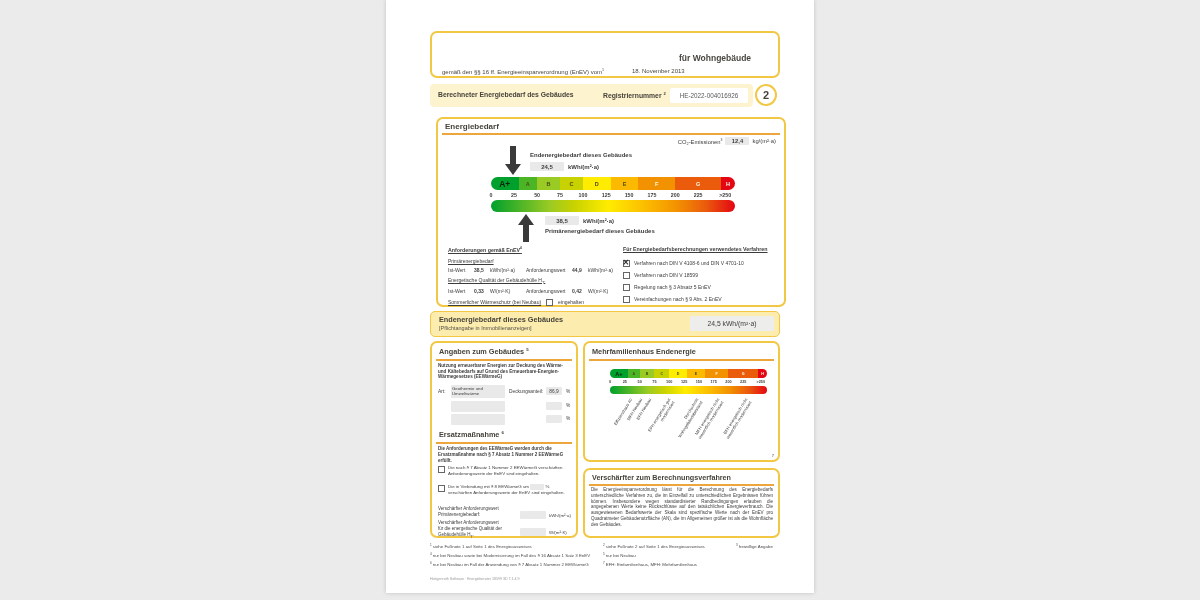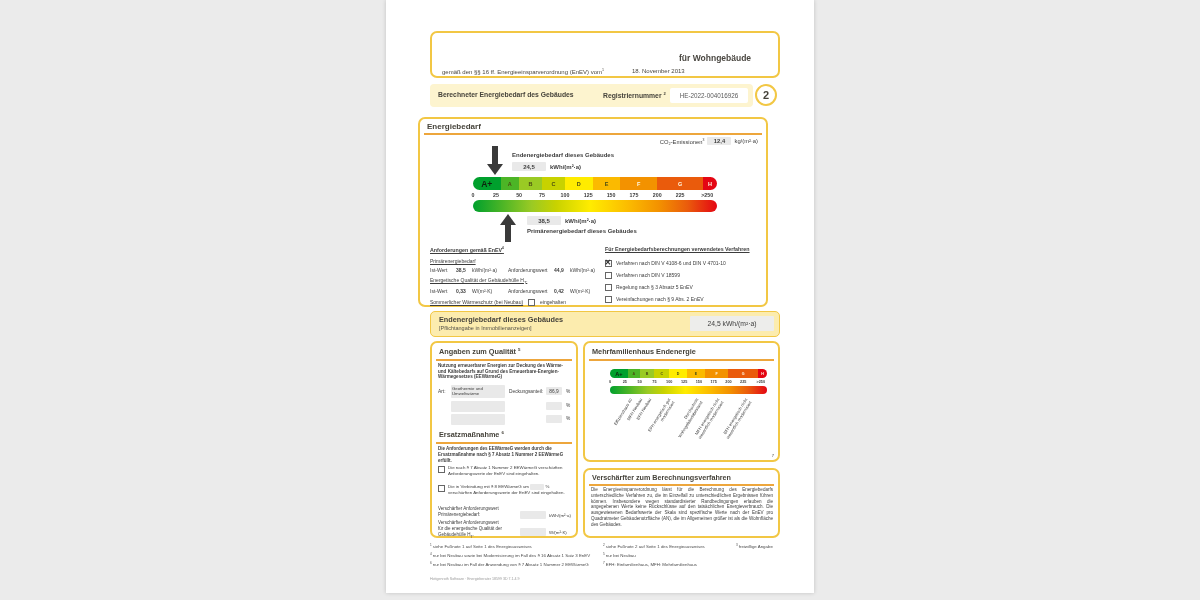--- a/index.html
+++ b/index.html
@@ -49,21 +49,21 @@
     <span style="position:absolute;left:200px;top:35px;font-size:6px;color:#4a4741;">18. November 2013</span>
   </div>
 
   <div style="position:absolute;left:44px;top:84px;width:323px;height:23px;background:#fdf4cf;border-radius:4px;">
     <span style="position:absolute;left:8px;top:7px;font-size:6.8px;font-weight:bold;color:#46433b;">Berechneter Energiebedarf des Gebäudes</span>
     <span style="position:absolute;left:173px;top:7px;font-size:6.8px;font-weight:bold;color:#46433b;"><span>Registriernummer</span>&nbsp;<sup>2</sup></span>
     <span style="position:absolute;left:240px;top:4px;width:78px;height:15px;background:#ffffff;border-radius:2px;display:flex;align-items:center;justify-content:center;font-size:6.3px;color:#5a5a5a;">HE-2022-004016926</span>
   </div>
   <div style="position:absolute;left:369px;top:84px;width:22px;height:22px;border:2.5px solid #f2c744;border-radius:50%;box-sizing:border-box;display:flex;align-items:center;justify-content:center;font-size:11px;font-weight:bold;color:#46433b;background:#fff;">2</div>
 
-  <div class="goldbox" style="left:32px;top:117px;width:350px;height:190px;">
+  <div class="goldbox" style="left:50px;top:117px;width:350px;height:190px;">
     <span class="sect-title" style="top:3px;font-size:8px;">Energiebedarf</span>
     <div class="rule" style="top:14px;"></div>
 
     <span style="position:absolute;right:8px;top:18px;font-size:5.8px;display:flex;align-items:center;gap:3px;">
       <span><span>CO₂-Emissionen</span><sup>3</sup></span>
       <span class="gbox" style="width:24px;height:8px;font-size:5.8px;font-weight:bold;">12,4</span>
       <span>kg/(m²·a)</span>
     </span>
 
     <div class="arrow" style="left:67px;top:27px;width:16px;height:29px;">
@@ -160,21 +160,21 @@
     </div>
   </div>
 
   <div class="goldbox" style="left:44px;top:311px;width:350px;height:26px;background:#fcecae;border-width:1.5px;border-radius:5px;">
     <span style="position:absolute;left:8px;top:3px;font-size:7.3px;font-weight:bold;color:#46433b;">Endenergiebedarf dieses Gebäudes</span>
     <span style="position:absolute;left:8px;top:13px;font-size:5.5px;color:#55524a;">[Pflichtangabe in Immobilienanzeigen]</span>
     <span class="gbox" style="position:absolute;right:5px;top:4px;width:84px;height:15px;font-size:6.8px;background:#ededeb;">24,5 kWh/(m²·a)</span>
   </div>
 
   <div class="goldbox" style="left:44px;top:341px;width:148px;height:197px;">
-    <span class="sect-title" style="top:4px;font-size:7.3px;"><span>Angaben zum Qualität</span>&nbsp;<sup>5</sup></span>
+    <span class="sect-title" style="top:4px;font-size:7.3px;"><span>Angaben zum Gebäudes</span>&nbsp;<sup>5</sup></span>
     <div class="rule" style="top:16px;"></div>
     <div style="position:absolute;left:6px;right:5px;top:20px;font-size:4.6px;font-weight:bold;line-height:1.25;">Nutzung erneuerbarer Energien zur Deckung des Wärme-und Kältebedarfs auf Grund des Erneuerbare-Energien-Wärmegesetzes (EEWärmeG)</div>
 
     <span style="position:absolute;left:6px;top:46px;font-size:4.8px;">Art:</span>
     <span class="gbox" style="position:absolute;left:19px;top:42px;width:54px;height:13px;font-size:4.3px;line-height:1.1;text-align:left;padding:1px;box-sizing:border-box;">Geothermie und Umweltwärme</span>
     <span style="position:absolute;left:77px;top:46px;font-size:4.8px;">Deckungsanteil:</span>
     <span class="gbox" style="position:absolute;left:114px;top:44px;width:16px;height:8px;font-size:4.8px;">86,9</span>
     <span style="position:absolute;left:134px;top:46px;font-size:4.8px;">%</span>
 
     <span class="gbox" style="position:absolute;left:19px;top:58px;width:54px;height:11px;"></span>

